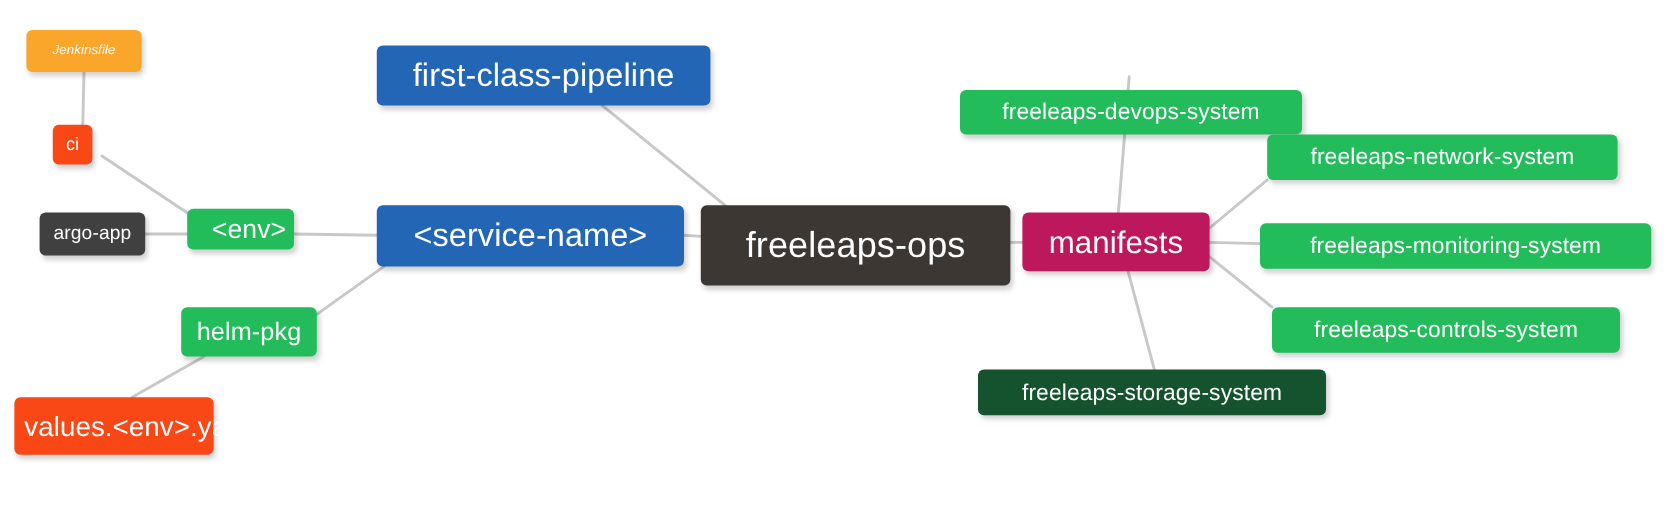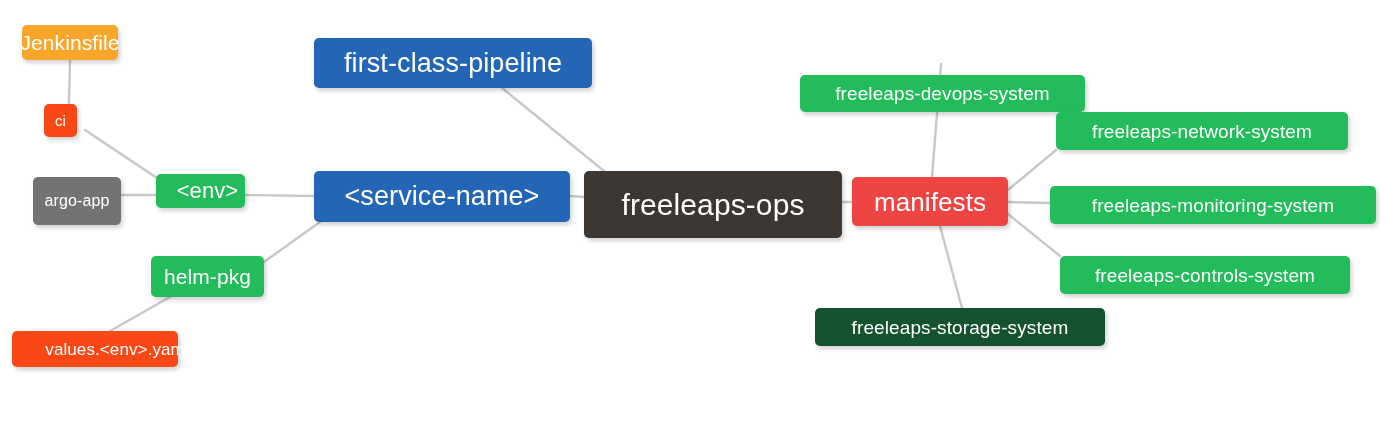--- a/index.html
+++ b/index.html
@@ -54,48 +54,48 @@
       <line x1="570" y1="196" x2="584" y2="197" stroke="#c8c8c8" stroke-width="2.4" stroke-linecap="round"></line>
       <line x1="502" y1="88" x2="604" y2="171" stroke="#c8c8c8" stroke-width="2.4" stroke-linecap="round"></line>
       <line x1="842" y1="202" x2="852" y2="202" stroke="#c8c8c8" stroke-width="2.4" stroke-linecap="round"></line>
       <line x1="932" y1="177" x2="941" y2="64" stroke="#c8c8c8" stroke-width="2.4" stroke-linecap="round"></line>
       <line x1="1008" y1="190" x2="1056" y2="150" stroke="#c8c8c8" stroke-width="2.4" stroke-linecap="round"></line>
       <line x1="1008" y1="202" x2="1050" y2="203" stroke="#c8c8c8" stroke-width="2.4" stroke-linecap="round"></line>
       <line x1="1008" y1="214" x2="1060" y2="256" stroke="#c8c8c8" stroke-width="2.4" stroke-linecap="round"></line>
       <line x1="940" y1="226" x2="962" y2="308" stroke="#c8c8c8" stroke-width="2.4" stroke-linecap="round"></line>
     </svg>
   <div id="node-layer">
-      <div class="node" style="left: 22px; top: 25px; width: 96px; height: 35px; background: rgb(250, 166, 42); font-size: 21px;">
+      <div class="node" style="left: 22px; top: 25px; width: 96px; height: 35px; background: rgb(250, 166, 42); font-size: 11px; font-style: italic;">
         <span class="node-label">Jenkinsfile</span>
       </div>
       <div class="node" style="left: 44px; top: 104px; width: 33px; height: 33px; background: rgb(250, 71, 22); font-size: 15px;">
         <span class="node-label">ci</span>
       </div>
-      <div class="node" style="left: 33px; top: 177px; width: 88px; height: 48px; background: #737373; font-size: 16px;">
+      <div class="node" style="left: 33px; top: 177px; width: 88px; height: 36px; background: #404040; font-size: 16px;">
         <span class="node-label">argo-app</span>
       </div>
       <div class="node" style="left: 156px; top: 174px; width: 89px; height: 34px; background: rgb(34, 188, 91); font-size: 22px; padding-left: 14px;">
         <span class="node-label">&lt;env&gt;</span>
       </div>
-      <div class="node" style="left: 12px; top: 331px; width: 166px; height: 36px; background: rgb(250, 71, 22); font-size: 17px; padding-left: 44px;">
+      <div class="node" style="left: 12px; top: 331px; width: 166px; height: 48px; background: rgb(250, 71, 22); font-size: 23px; padding-left: 44px;">
         <span class="node-label">values.&lt;env&gt;.yaml</span>
       </div>
       <div class="node" style="left: 151px; top: 256px; width: 113px; height: 41px; background: rgb(34, 188, 91); font-size: 21px;">
         <span class="node-label">helm-pkg</span>
       </div>
       <div class="node" style="left: 314px; top: 171px; width: 256px; height: 51px; background: rgb(34, 102, 181); font-size: 27px;">
         <span class="node-label">&lt;service-name&gt;</span>
       </div>
       <div class="node" style="left: 314px; top: 38px; width: 278px; height: 50px; background: rgb(34, 102, 181); font-size: 27px;">
         <span class="node-label">first-class-pipeline</span>
       </div>
       <div class="node" style="left: 584px; top: 171px; width: 258px; height: 67px; background: rgb(60, 55, 51); font-size: 30px;">
         <span class="node-label">freeleaps-ops</span>
       </div>
-      <div class="node" style="left: 852px; top: 177px; width: 156px; height: 49px; background: #ef4444; font-size: 26px;">
+      <div class="node" style="left: 852px; top: 177px; width: 156px; height: 49px; background: #be185d; font-size: 26px;">
         <span class="node-label">manifests</span>
       </div>
       <div class="node" style="left: 800px; top: 27px; width: 285px; height: 37px; background: rgb(34, 188, 91); font-size: 19px; margin-top: 48px;">
         <span class="node-label">freeleaps-devops-system</span>
       </div>
       <div class="node" style="left: 1056px; top: 112px; width: 292px; height: 38px; background: rgb(34, 188, 91); font-size: 19px;">
         <span class="node-label">freeleaps-network-system</span>
       </div>
       <div class="node" style="left: 1050px; top: 186px; width: 326px; height: 38px; background: rgb(34, 188, 91); font-size: 19px;">
         <span class="node-label">freeleaps-monitoring-system</span>

